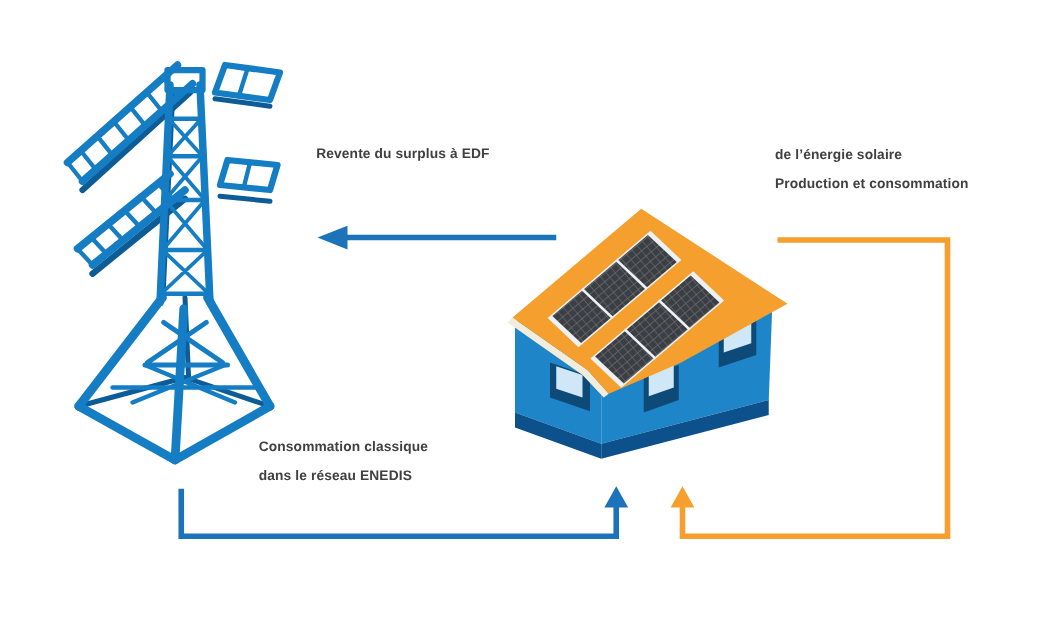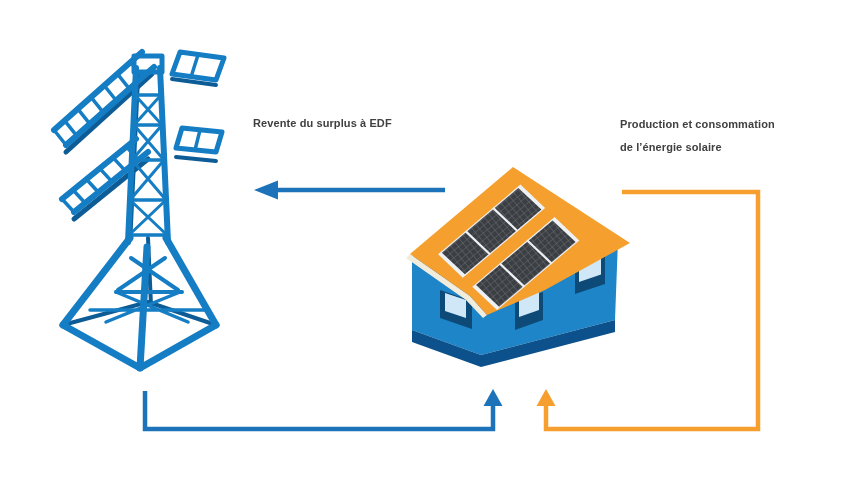--- a/index.html
+++ b/index.html
@@ -140,18 +140,22 @@
         <path d="M104.7,100.5 L129.4,123.9 M132.1,77.2 L156.8,100.7"></path>
       </g>
     </g>
   </svg>
 
   <div class="label" id="label-resale">
     <div>Revente du surplus à EDF</div>
   </div>
 
   <div class="label" id="label-production">
+    <div>de l’énergie solaire</div>
     <div>Production et consommation</div>
-    <div>de l’énergie solaire</div>
   </div>
 
+  <div class="label" id="label-consumption">
+    <div>Consommation classique</div>
+    <div>dans le réseau ENEDIS</div>
+  </div>
 
 </div>
 
 </body></html>

